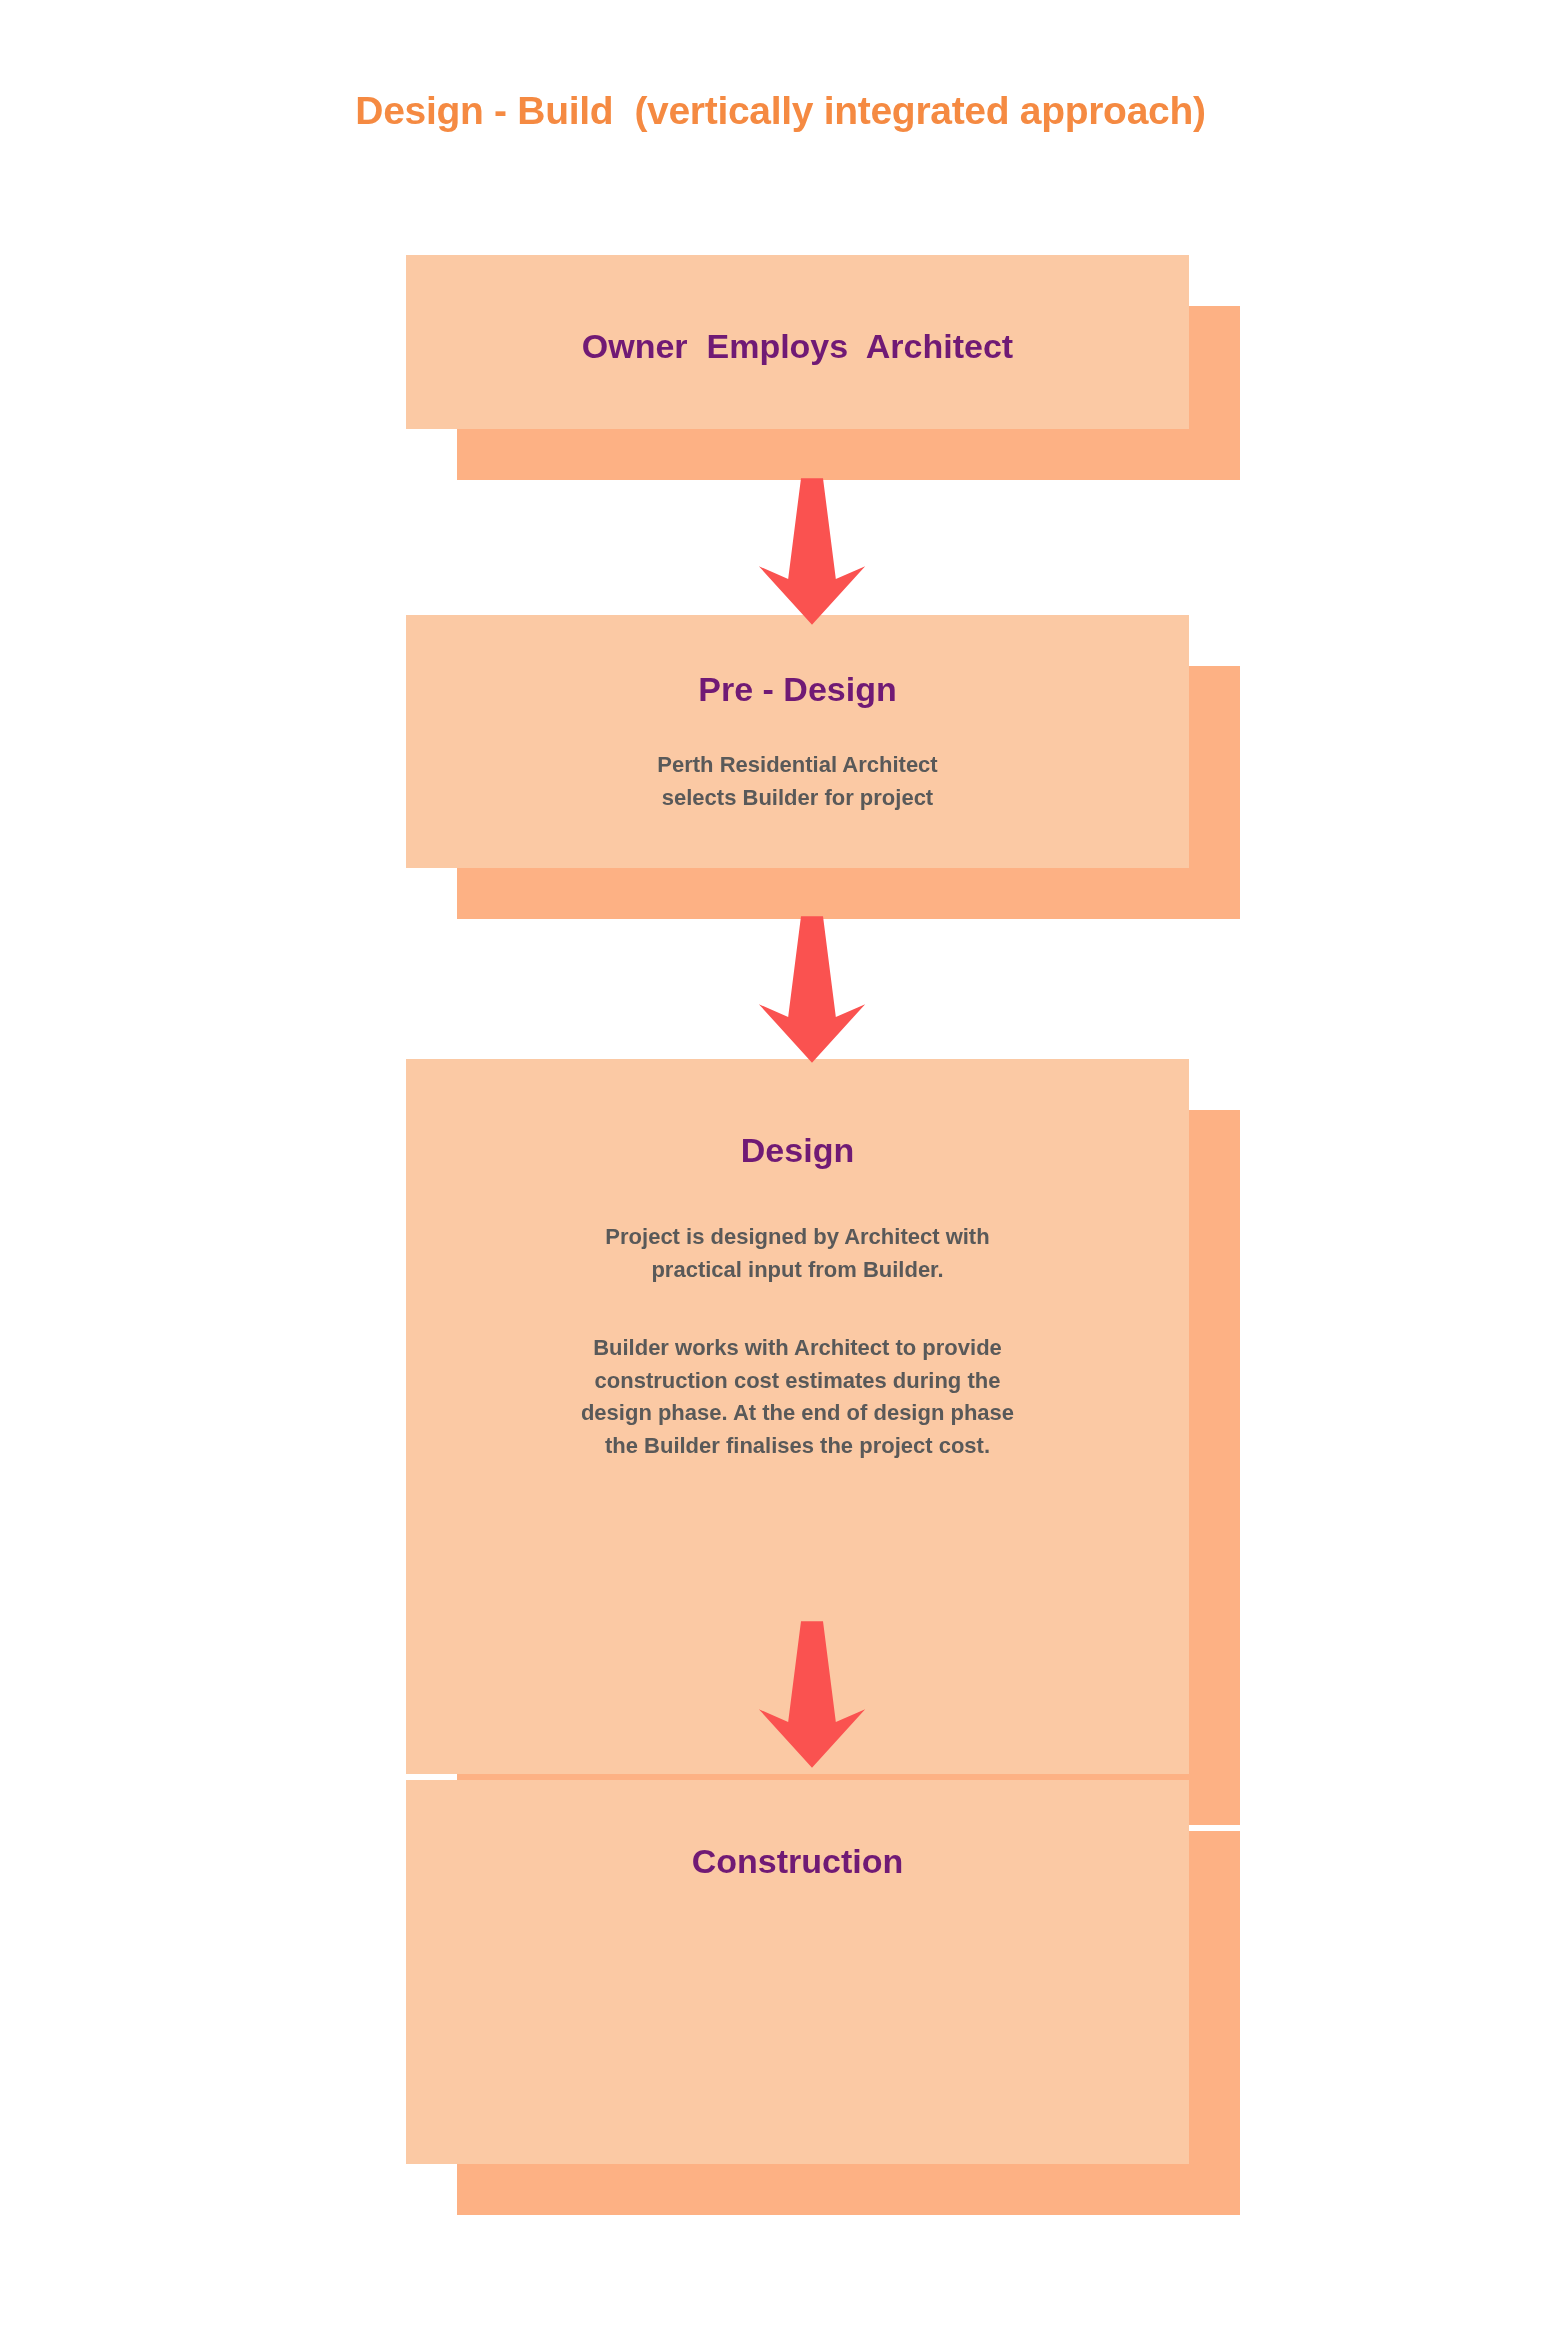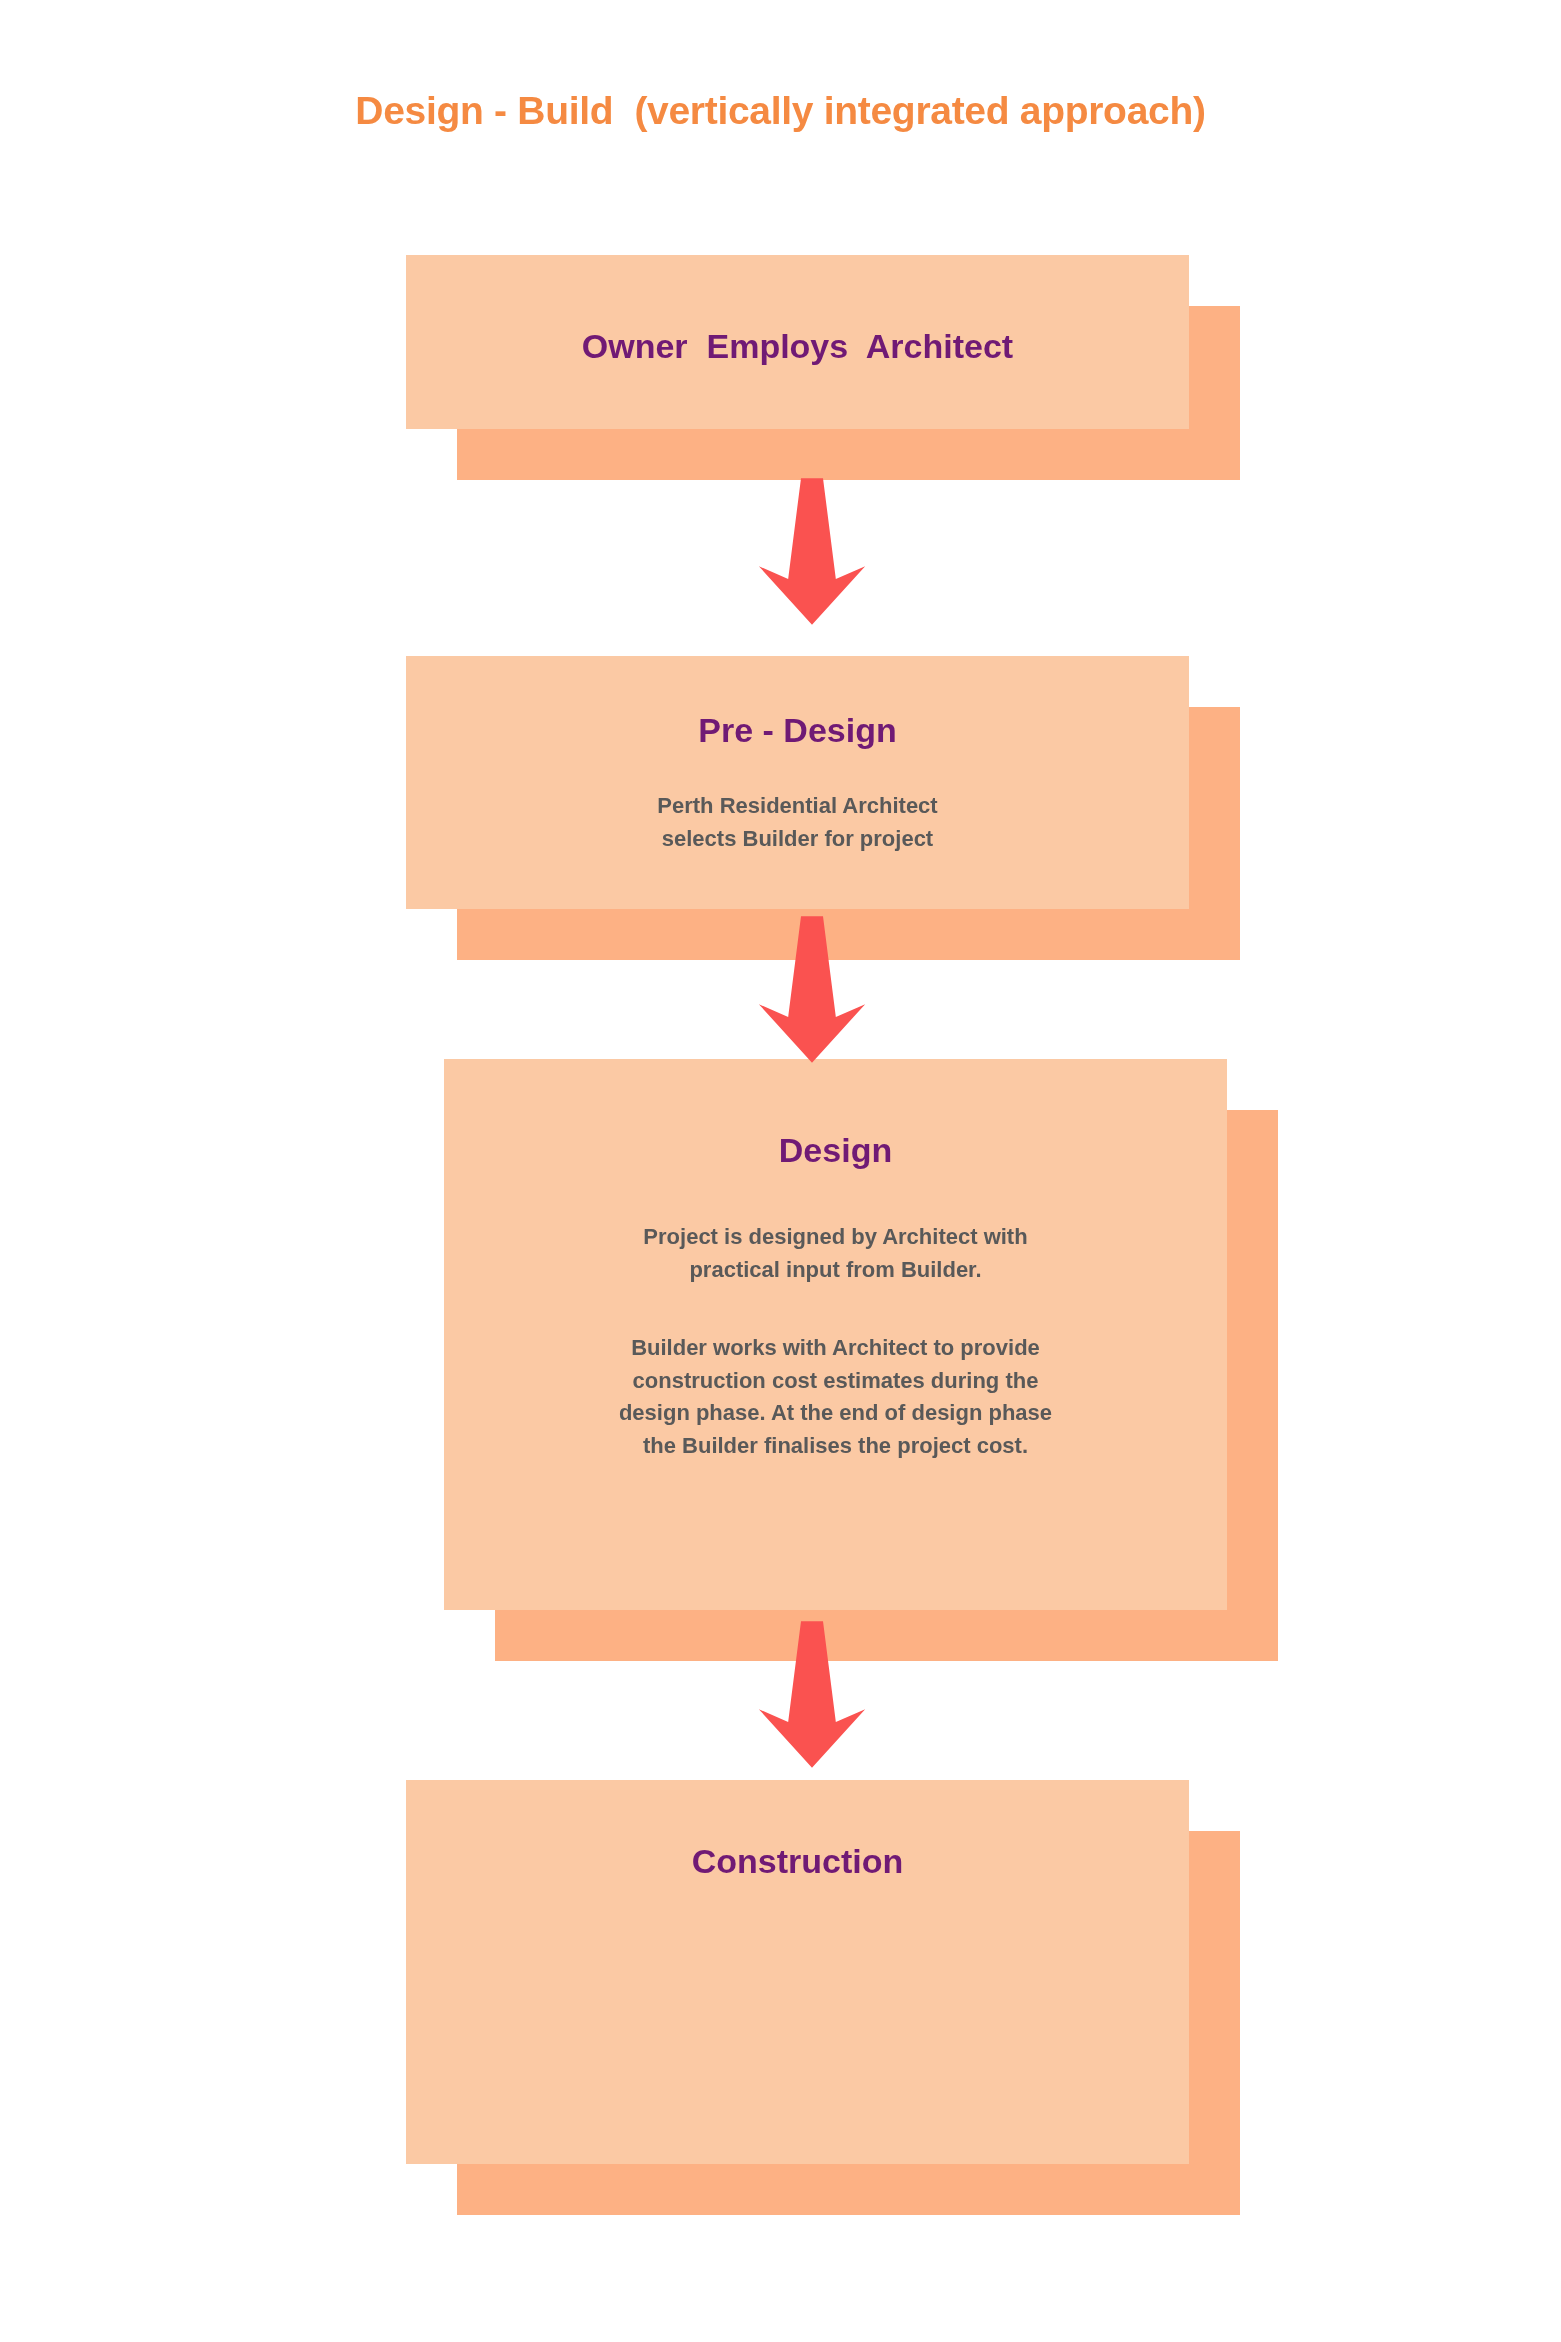--- a/index.html
+++ b/index.html
@@ -108,36 +108,36 @@
       <div class="node-title">Owner  Employs  Architect</div>
     </div>
   </div>
 
   <div class="arrow" id="arrow-1" style="left:757px; top:478px; width:110px; height:147px;">
     <svg width="110" height="147" viewBox="0 0 120 160">
       <path d="M 48 0 L 72 0 L 86 110 L 118 96 L 60 160 L 2 96 L 34 110 Z" fill="#FA5250"></path>
     </svg>
   </div>
 
-  <div class="node" id="node-predesign" style="left:406px; top:615px; width:834px; height:253px;margin-top:41px;">
+  <div class="node" id="node-predesign" style="left:406px; top:615px; width:834px; height:253px;">
     <div class="node-shadow"></div>
     <div class="node-body">
       <div class="node-title">Pre - Design</div>
       <div class="node-para">Perth Residential Architect
 selects Builder for project</div>
     </div>
   </div>
 
   <div class="arrow" id="arrow-2" style="left:757px; top:916px; width:110px; height:147px;">
     <svg width="110" height="147" viewBox="0 0 120 160">
       <path d="M 48 0 L 72 0 L 86 110 L 118 96 L 60 160 L 2 96 L 34 110 Z" fill="#FA5250"></path>
     </svg>
   </div>
 
-  <div class="node" id="node-design" style="left:406px; top:1059px; width:834px; height:551px;margin-left:38px;">
+  <div class="node" id="node-design" style="left:406px; top:1059px; width:834px; height:715px;">
     <div class="node-shadow"></div>
     <div class="node-body">
       <div class="node-title">Design</div>
       <div class="node-para para-1">Project is designed by Architect  with
 practical input from Builder.</div>
       <div class="node-para para-2">Builder works with Architect to provide
 construction cost estimates during the
 design phase. At the end of design phase
 the Builder finalises the project cost.</div>
     </div>

